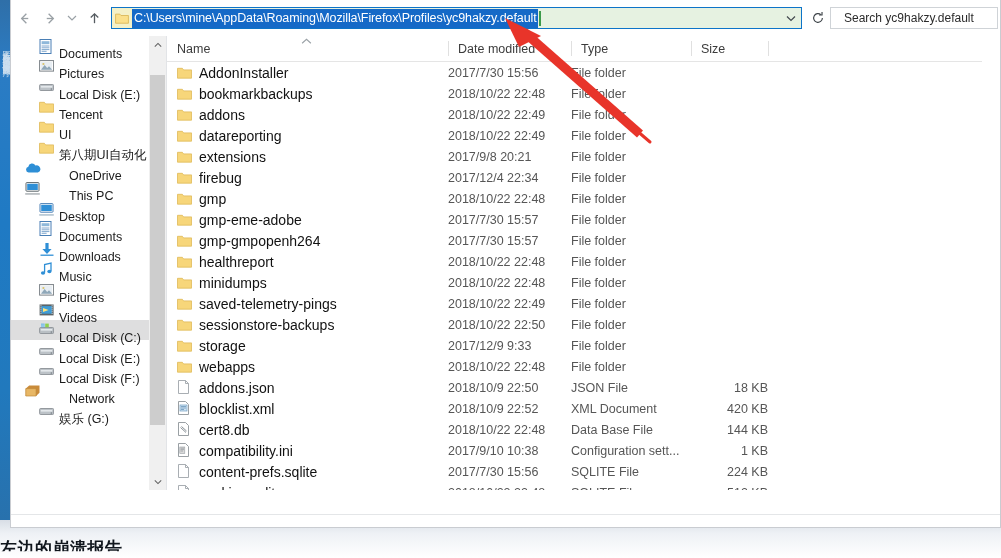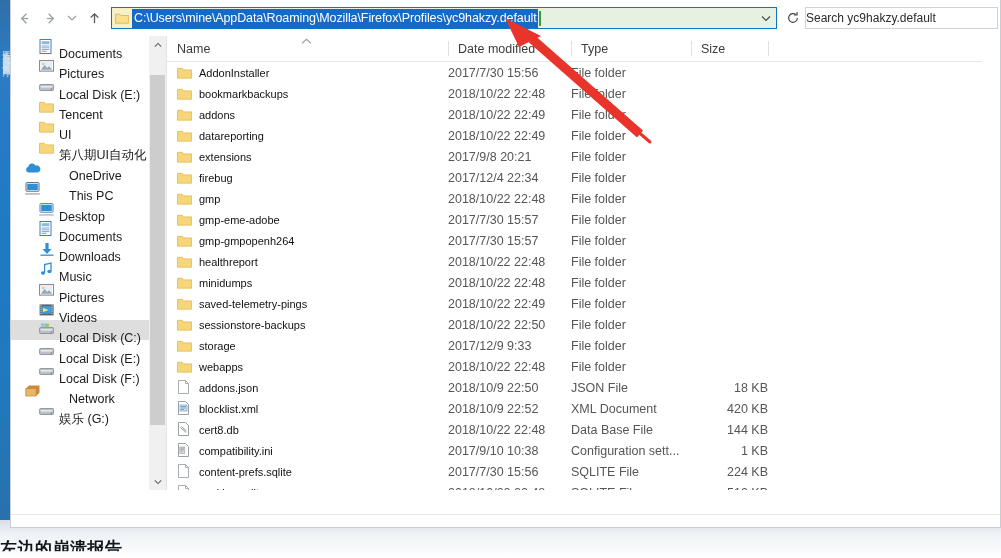--- a/index.html
+++ b/index.html
@@ -79,24 +79,24 @@
   }
   .addr-drop {
     width: 20px; height: 20px; flex: none; display: flex; align-items: center;
     justify-content: center; color: #43494e; font-size: 9px; background: #e6f2e1;
   }
   .refresh {
     width: 24px; height: 24px; display: flex; align-items: center;
     justify-content: center; color: #3d4348; font-size: 14px; flex: none;
   }
   .searchbox {
-    width: 193px; height: 22px; flex: none; margin-right: 2px;
+    width: 168px; height: 22px; flex: none; margin-right: 2px;
     border: 1px solid #cfd3d7; border-left: 1px solid #cfd3d7;
     background: #ffffff; display: flex; align-items: center;
-    padding-left: 0; font-size: 12px; color: #2b2b2b;
+    padding-left: 13px; font-size: 12px; color: #2b2b2b;
     overflow: hidden; white-space: nowrap;
   }
 
   
   .body { position: absolute; left: 0; top: 36px; width: 989px; height: 454px; }
 
   
   .navpane {
     position: absolute; left: 0; top: 0; width: 155px; height: 454px;
     background: #ffffff; overflow: hidden;
@@ -156,21 +156,21 @@
     position: absolute; top: 5px; width: 1px; height: 15px; background: #e0e0e0;
   }
   .sortmark {
     position: absolute; top: 1px; font-size: 9px; color: #8d9499;
   }
 
   .rows { position: absolute; left: 0; top: 26px; width: 833px; }
   .row { position: relative; height: 21px; width: 833px; }
   .row .nm {
     position: absolute; left: 10px; top: 0; height: 21px;
-    display: flex; align-items: center; font-size: 11px; color: #111;
+    display: flex; align-items: center; font-size: 14px; color: #111;
     white-space: nowrap;
   }
   .row .nm .ic { width: 22px; flex: none; display: flex; align-items: center; }
   .row .dt {
     position: absolute; left: 281px; top: 0; height: 21px;
     display: flex; align-items: center; font-size: 12.5px; color: #565656;
     white-space: nowrap;
   }
   .row .tp {
     position: absolute; left: 404px; top: 0; height: 21px;

